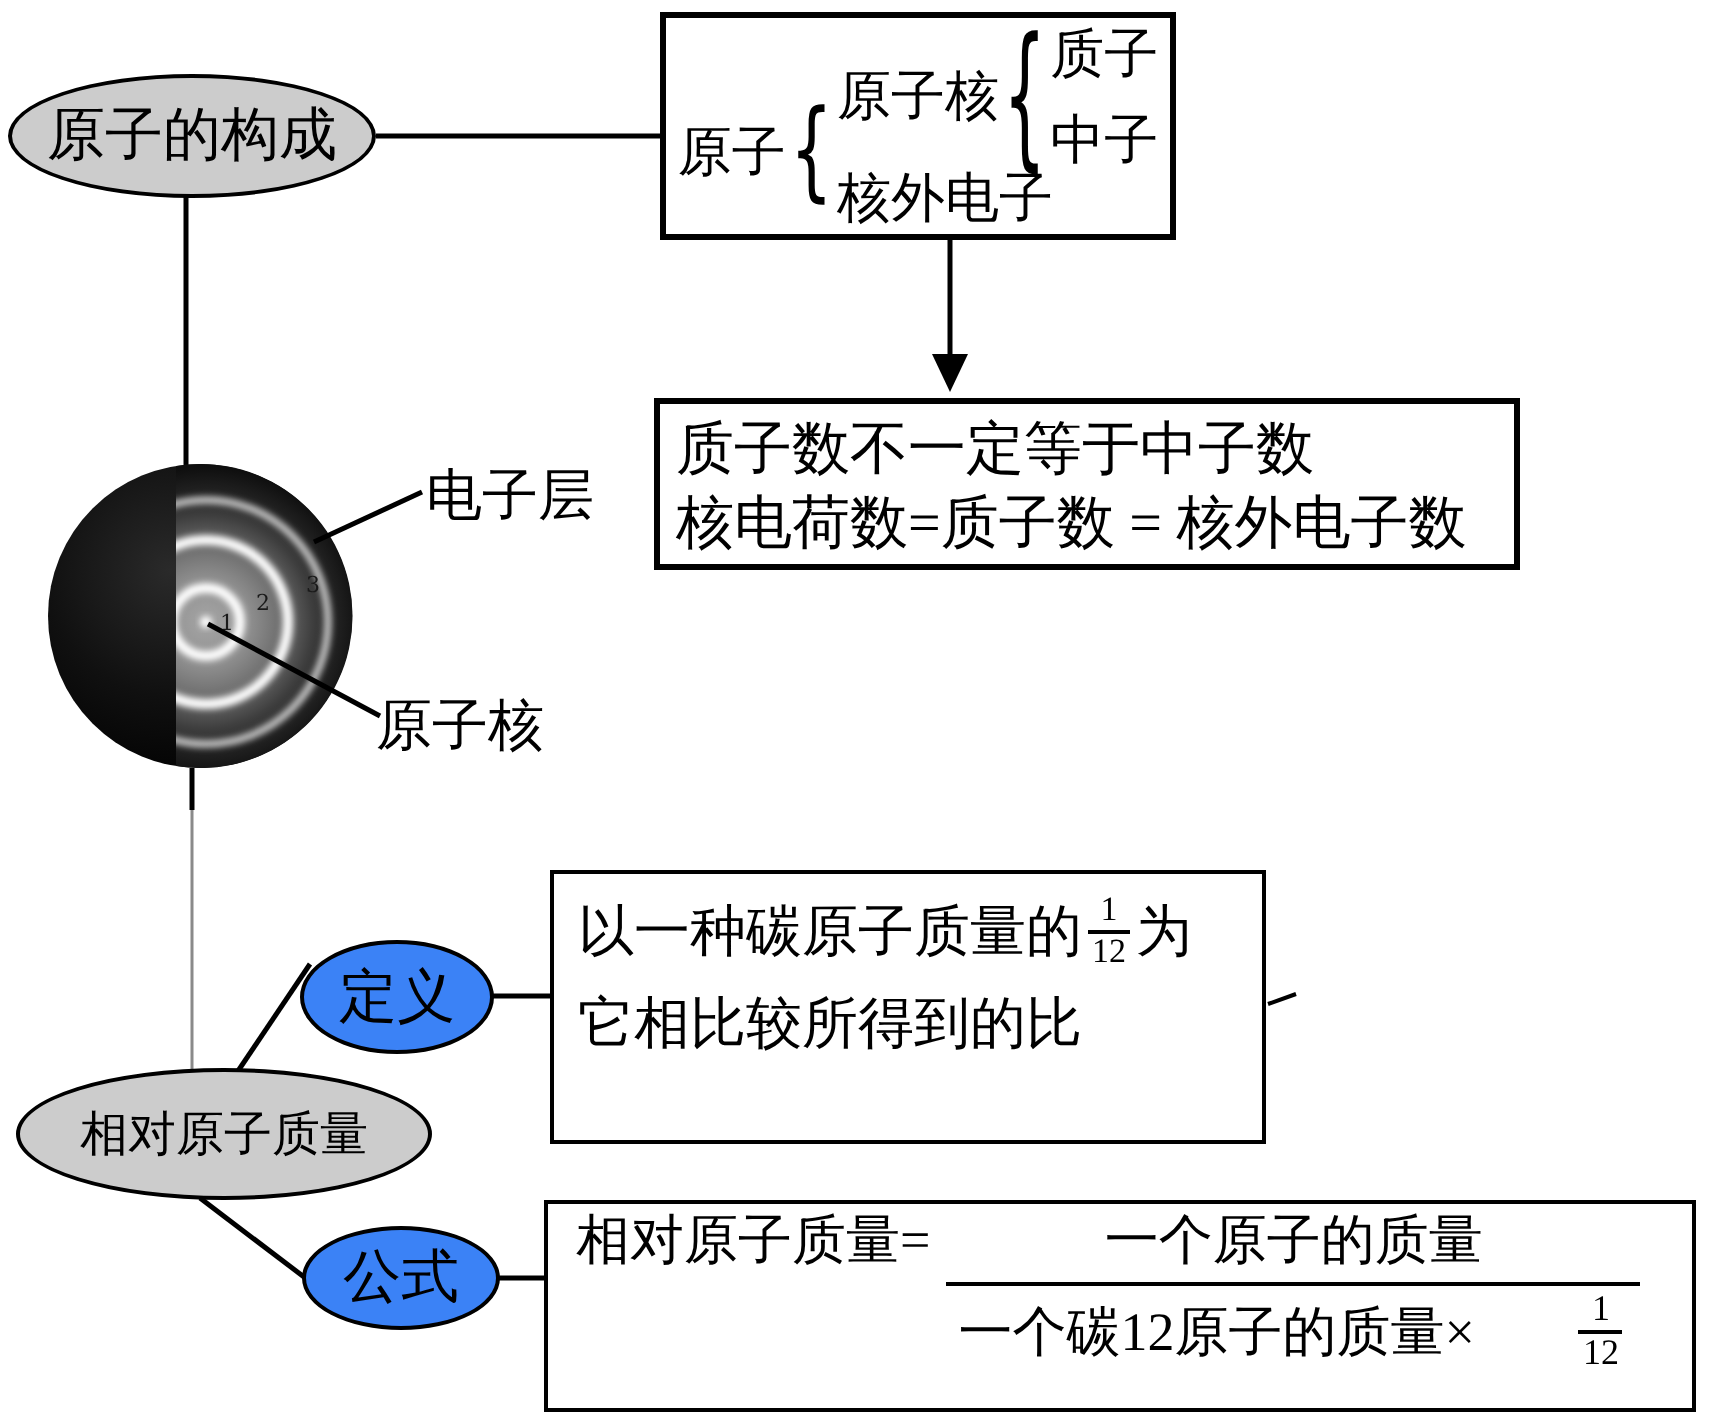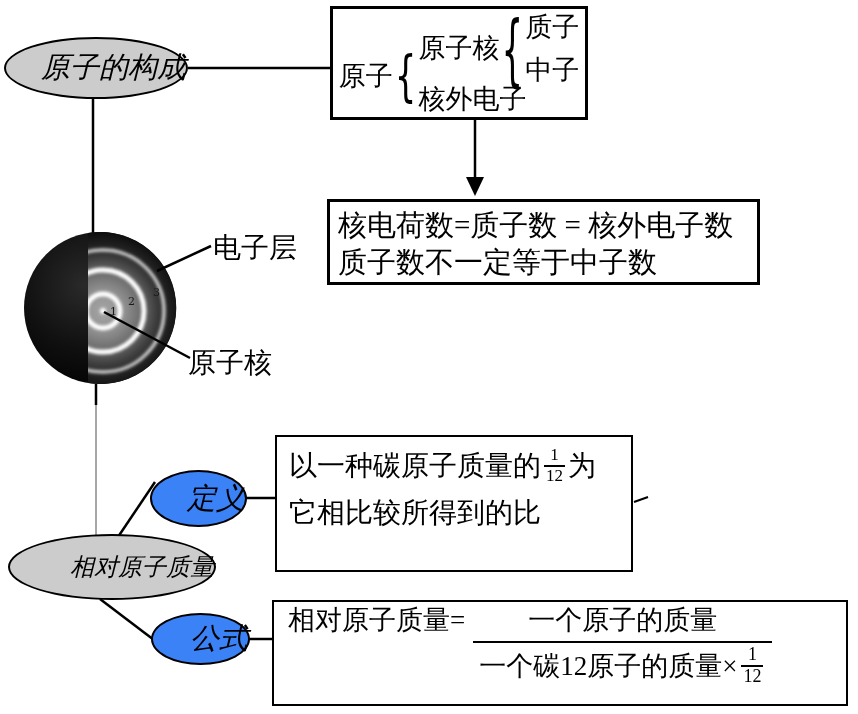--- a/index.html
+++ b/index.html
@@ -2,22 +2,22 @@
 <html><head>
 <meta charset="utf-8">
 <style>
   html,body{margin:0;padding:0;background:#fff;}
   .canvas{position:relative;width:858px;height:714px;background:#fff;overflow:hidden;
           font-family:"Liberation Serif","DejaVu Serif",serif;color:#000;}
   .layer{position:absolute;left:0;top:0;}
 
   
   .ellipse{position:absolute;border:2.5px solid #000;border-radius:50%;
-           display:flex;align-items:center;justify-content:flex-end;box-sizing:border-box;
-           white-space:nowrap;font-style:italic;}
+           display:flex;align-items:center;justify-content:center;box-sizing:border-box;
+           white-space:nowrap;}
   .fill-gray{background:#cccccc;}
   .fill-white{background:#3b82f6;}
   #node-atom-composition{left:4px;top:37px;width:184px;height:62px;font-size:29px;}
   #node-relative-mass{left:8px;top:534px;width:208px;height:66px;font-size:24px;}
   #node-definition{left:150px;top:470px;width:97px;height:57px;font-size:29px;}
   #node-formula{left:151px;top:613px;width:99px;height:52px;font-size:29px;}
 
   
   .box{position:absolute;background:#fff;border:2.5px solid #000;box-sizing:border-box;}
 
@@ -51,21 +51,21 @@
   .sfrac{display:inline-flex;flex-direction:column;align-items:center;
          font-size:17px;line-height:1.1;margin:0 3px;}
   .sfrac .fd{border-top:2px solid #000;padding:0 2px;}
   .sfrac .fn{padding:0 2px;}
 
   
   #formula-box{left:272px;top:600px;width:576px;height:106px;
                font-size:27px;display:flex;padding-left:14px;white-space:nowrap;}
   .bigfrac{display:inline-flex;flex-direction:column;align-items:center;margin-left:8px;}
   .bigfrac .fnum{padding:0 10px 3px;}
-  .bigfrac .fden{border-top:2.5px solid #000;padding:2px 6px 0;display:flex;align-items:center;}
+  .bigfrac .fden{border-top:2.5px solid #000;padding:2px 6px 0;display:flex;align-items:center;gap:48px;}
   .bigfrac .sfrac{font-size:18px;margin-left:4px;}
 </style>
 </head>
 <body>
 
 <div class="canvas">
 
   <svg class="layer" width="858" height="714" viewBox="0 0 858 714">
     <defs>
       <radialGradient id="sphereG" cx="40%" cy="35%" r="75%">
@@ -137,22 +137,22 @@
         <div class="bb-leaves">
           <span>质子</span>
           <span>中子</span>
         </div>
       </div>
       <span class="bb-electrons">核外电子</span>
     </div>
   </div>
 
   <div class="box" id="conclusion-box">
+    <div>质子数不一定等于中子数</div>
     <div>核电荷数=质子数 = 核外电子数</div>
-    <div>质子数不一定等于中子数</div>
   </div>
 
   <div class="img-label" id="electron-shell-label">电子层</div>
   <div class="img-label" id="nucleus-label">原子核</div>
 
   <div class="ellipse fill-white" id="node-definition">
     <span>定义</span>
   </div>
   <div class="ellipse fill-gray" id="node-relative-mass">
     <span>相对原子质量</span>

